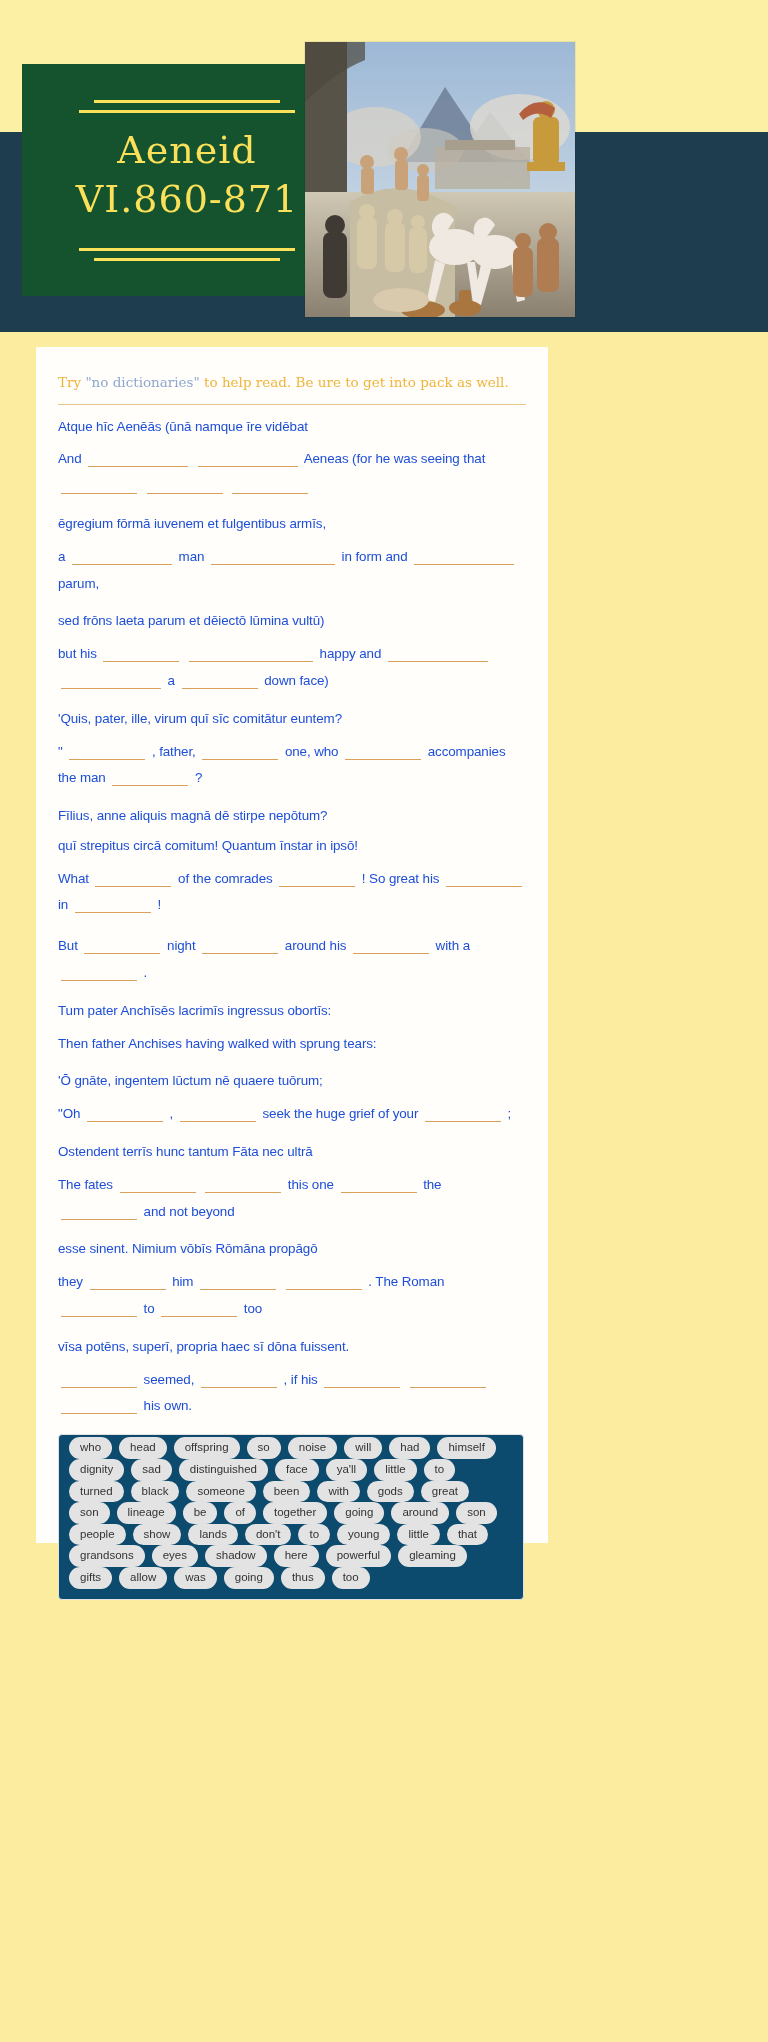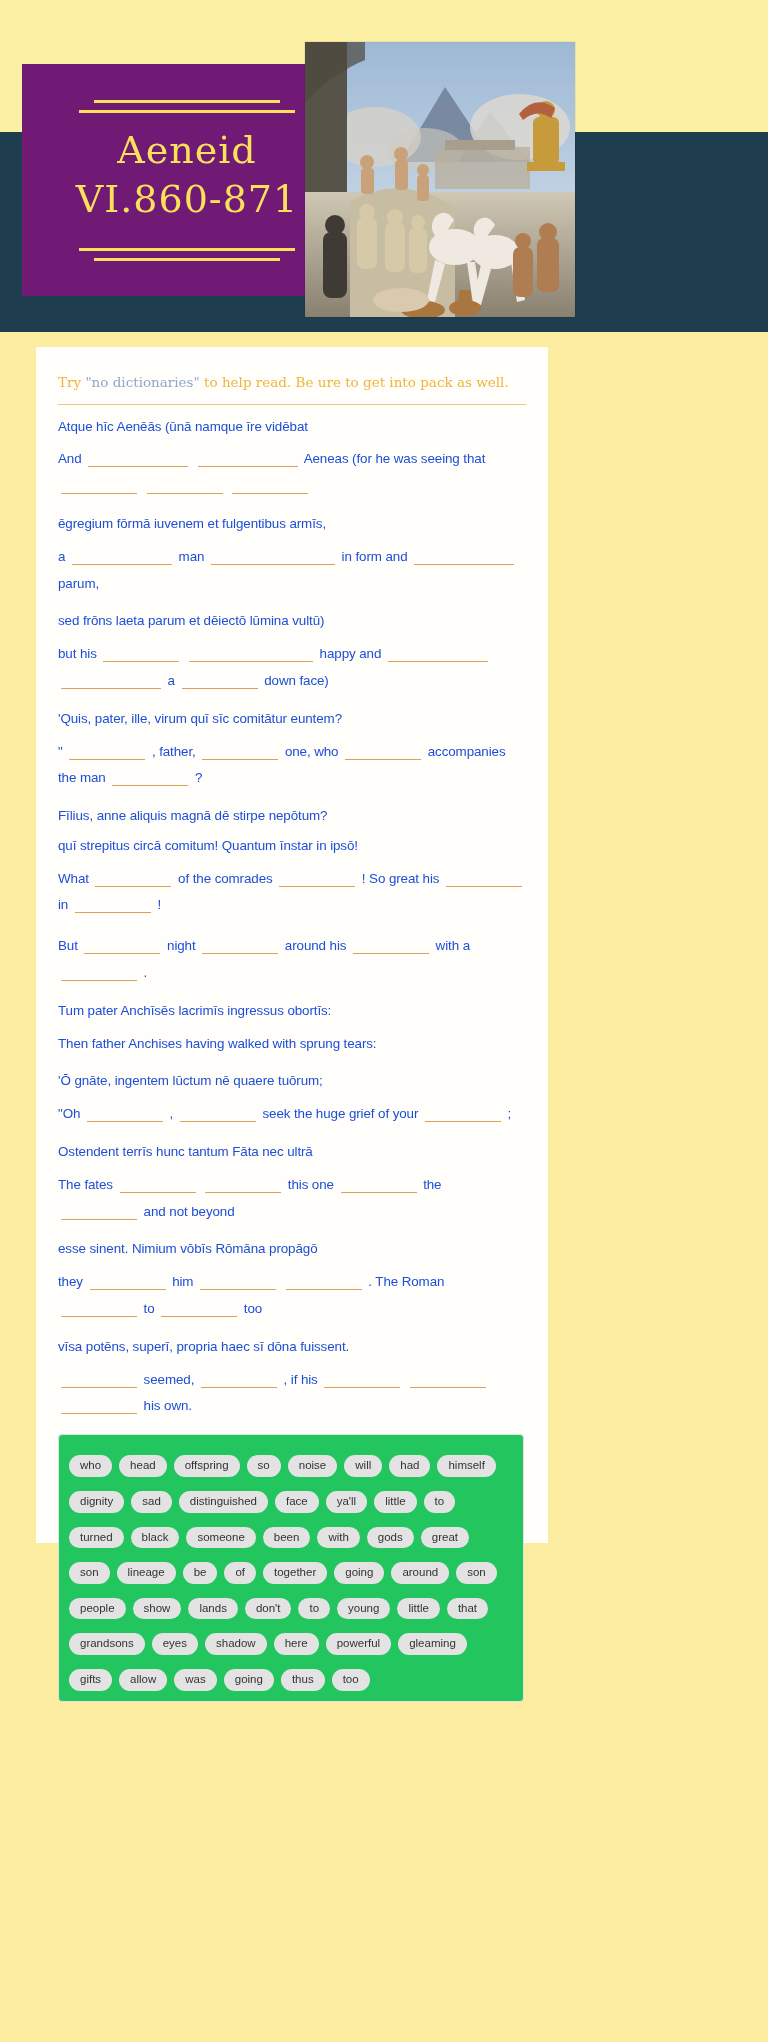--- a/index.html
+++ b/index.html
@@ -22,21 +22,21 @@
     background:#fbf0a4;
   }
   .bg-pale-bottom {
     position:absolute; left:0; top:332px; width:768px; height:1710px;
     background:#fbeca0;
   }
 
   
   .title-card {
     position:absolute; left:22px; top:64px; width:330px; height:232px;
-    background:#701a75;
+    background:#14532d;
     z-index:4;
   }
   .title-rules-top { position:absolute; left:0; top:36px; width:100%; }
   .title-rules-bottom { position:absolute; left:0; bottom:28px; width:100%; }
   .rule {
     height:3px; background:#fbe05a; margin:0 auto 7px auto;
   }
   .rule.r1 { width:186px; }
   .rule.r2 { width:216px; }
   .rule.r3 { width:216px; }
@@ -97,23 +97,23 @@
   }
   .b-md { width:76px; }
   .b-lg { width:100px; }
   .b-xl { width:124px; }
 
   
   .wordbank {
     margin-top:8px;
     border:1px solid #e2e2e2;
     border-radius:4px;
-    background:#22c55e;
-    padding:20px 10px 10px 10px;
-    display:flex; flex-wrap:wrap; gap:14px 7px;
+    background:#0c4a6e;
+    padding:2px 10px 10px 10px;
+    display:flex; flex-wrap:wrap; gap:0 7px;
     align-content:flex-start;
     width:466px;
   }
   .chip {
     background:#e3e3e3;
     color:#333;
     border-radius:12px;
     padding:4px 11px 5px 11px;
     font-size:11.5px;
     line-height:1.1;

